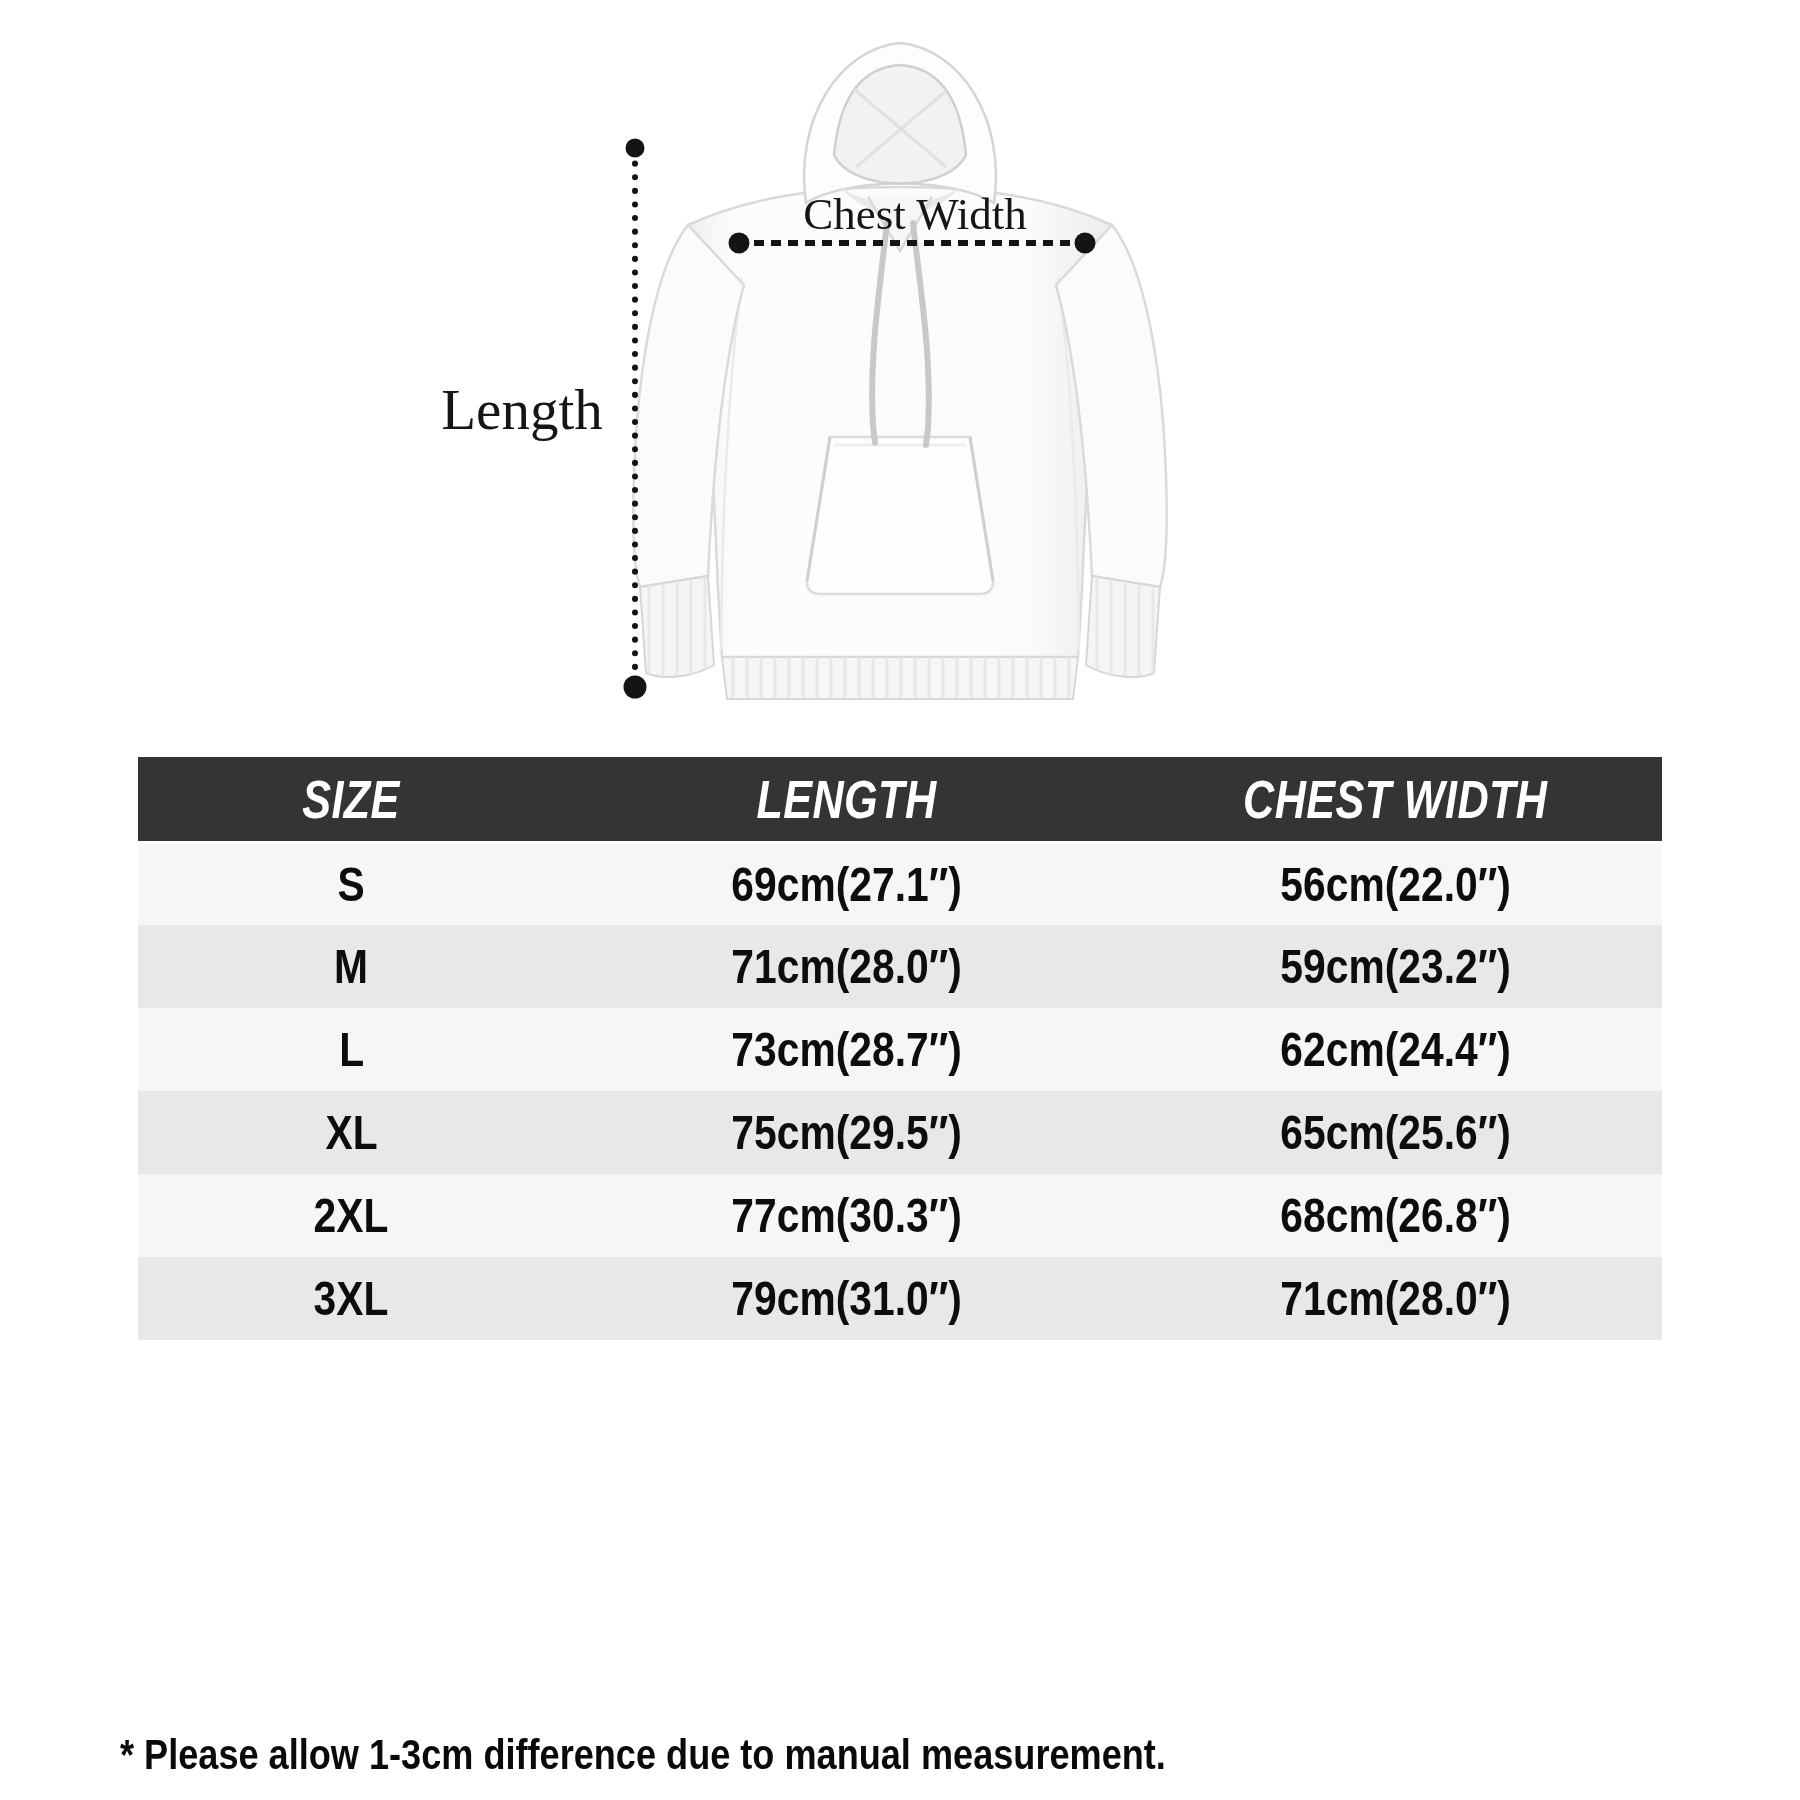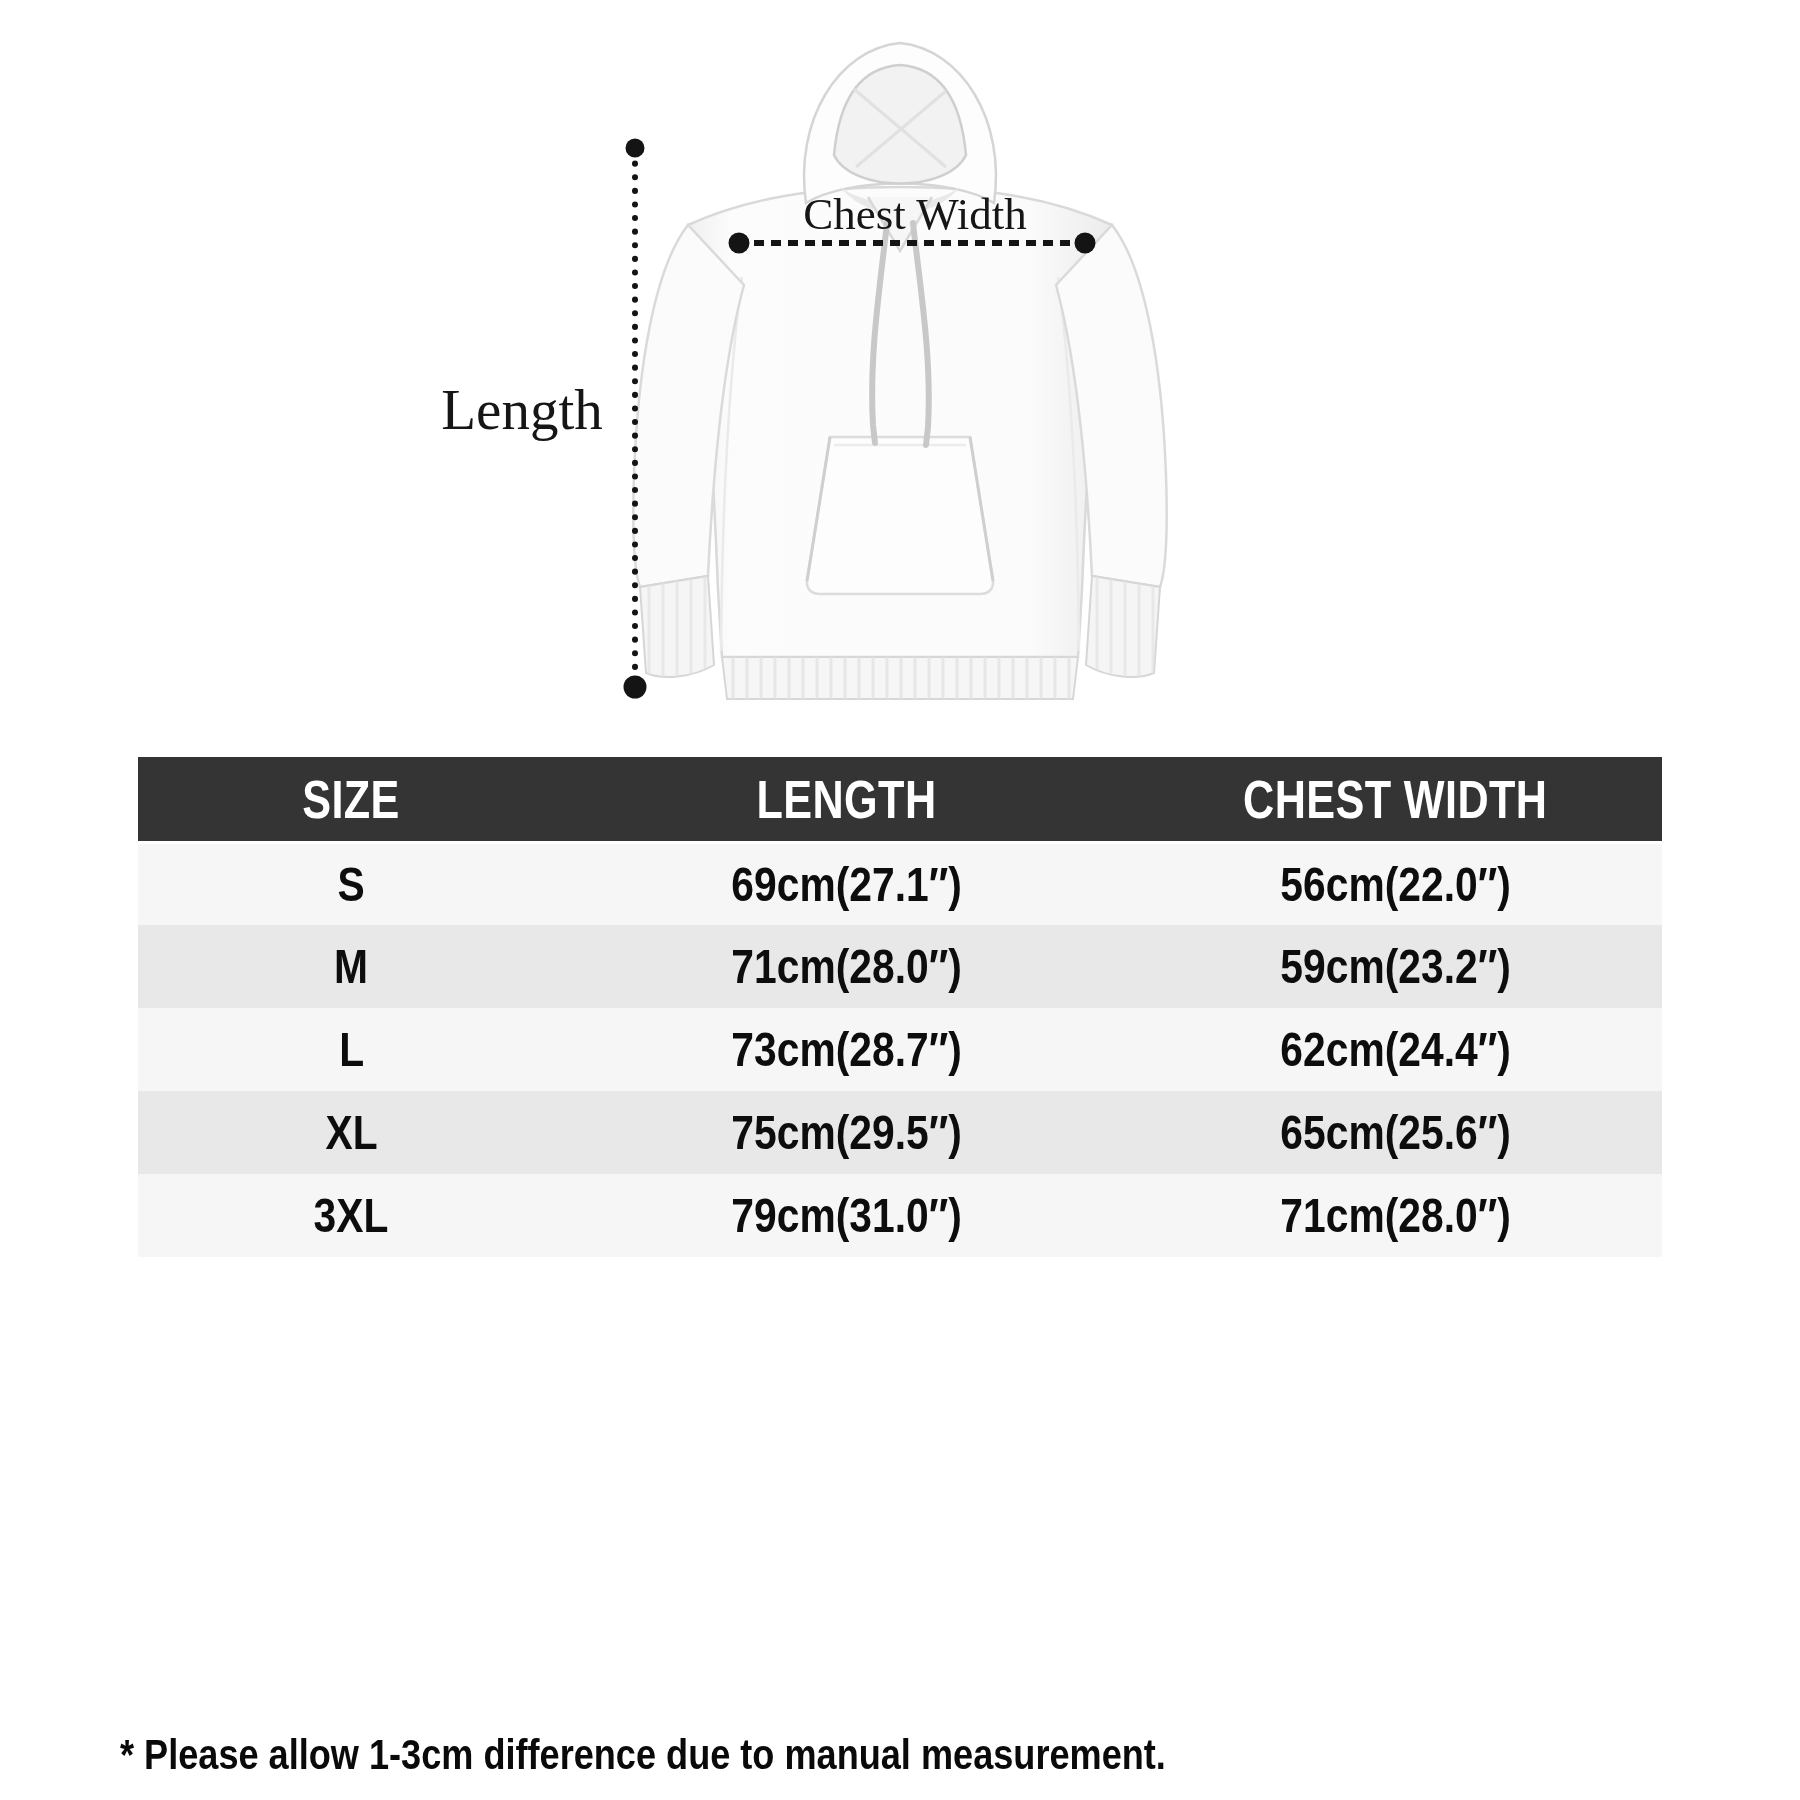--- a/index.html
+++ b/index.html
@@ -19,21 +19,21 @@
   .measure-overlay{position:absolute;left:0;top:0;width:1800px;height:760px;pointer-events:none;}
 
   .label-serif{position:absolute;font-family:"Liberation Serif","DejaVu Serif",serif;
     color:var(--annotation);text-align:center;white-space:nowrap;}
   .length-label{left:392px;top:377px;width:260px;font-size:57px;}
   .chest-label{left:765px;top:188px;width:300px;font-size:45px;}
 
   
   .size-table{position:absolute;left:138px;top:757px;width:1524px;border-collapse:collapse;table-layout:fixed;}
   .size-table thead th{background:var(--header-bg);color:var(--header-text);height:85px;
-    font-size:54px;font-weight:700;text-align:center;vertical-align:middle;border-bottom:3px solid #ffffff;}
+    font-size:54px;font-weight:700;text-align:center;vertical-align:middle;border-bottom:3px solid #ffffff;font-style:italic;}
   .size-table tbody td{height:83px;font-size:48px;font-weight:700;color:var(--body-text);
     text-align:center;vertical-align:middle;}
   .size-table tbody tr:nth-child(odd){background:var(--row-light);}
   .size-table tbody tr:nth-child(even){background:var(--row-dark);}
 
   .cond{display:inline-block;transform:scaleX(0.8);transform-origin:center;white-space:nowrap;letter-spacing:.5px;}
   .cond-85{display:inline-block;transform:scaleX(0.85);transform-origin:center;white-space:nowrap;}
 
   
   .footnote{position:absolute;left:120px;top:1730px;font-size:43px;font-weight:700;color:#0a0a0a;white-space:nowrap;}
@@ -133,20 +133,25 @@
     <td><span class="cond-85">L</span></td>
     <td><span class="cond-85">73cm(28.7″)</span></td>
     <td><span class="cond-85">62cm(24.4″)</span></td>
   </tr>
       <tr>
     <td><span class="cond-85">XL</span></td>
     <td><span class="cond-85">75cm(29.5″)</span></td>
     <td><span class="cond-85">65cm(25.6″)</span></td>
   </tr>
       <tr>
+    <td><span class="cond-85">2XL</span></td>
+    <td><span class="cond-85">77cm(30.3″)</span></td>
+    <td><span class="cond-85">68cm(26.8″)</span></td>
+  </tr>
+      <tr>
     <td><span class="cond-85">3XL</span></td>
     <td><span class="cond-85">79cm(31.0″)</span></td>
     <td><span class="cond-85">71cm(28.0″)</span></td>
   </tr>
     </tbody>
 </table>
 
 <div class="footnote">
   <span class="cond-note">* Please allow 1-3cm difference due to manual measurement.</span>
 </div>

